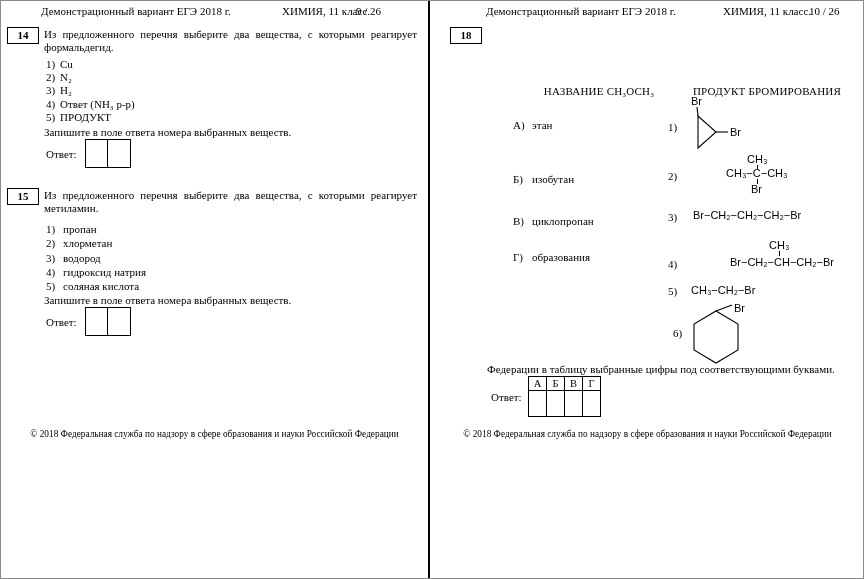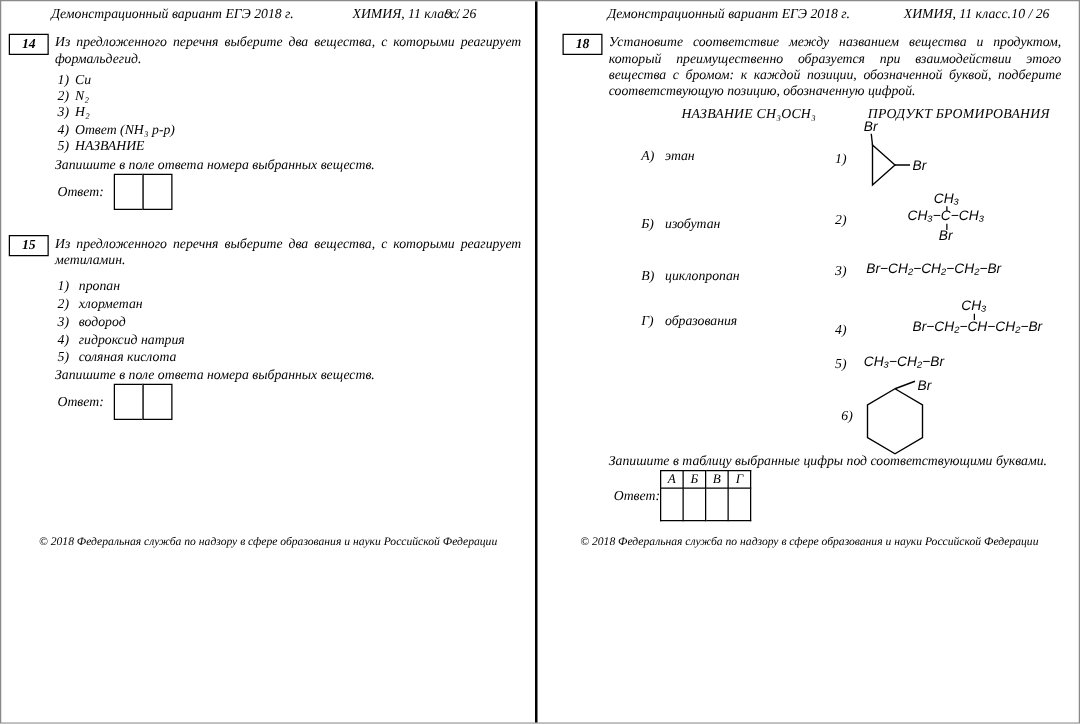--- a/index.html
+++ b/index.html
@@ -2,21 +2,21 @@
 <html><head>
 <meta charset="utf-8">
 <style>
   html,body{margin:0;padding:0;background:#fff;}
   .sheet{
     position:relative;width:864px;height:579px;background:#fff;
     border:1px solid #8a8a8a;box-sizing:border-box;overflow:hidden;
     font-family:"Liberation Serif","DejaVu Serif",serif;color:#000;font-size:11px;
   }
   .divider{position:absolute;left:427px;top:0;width:2px;height:579px;background:#000;}
-  .page{position:absolute;top:0;height:448px;font-style:italic;}
+  .page{position:absolute;top:0;height:448px;}
   .abs{position:absolute;}
   .qbox{
     position:absolute;width:30px;height:15px;border:1.5px solid #000;
     font-weight:bold;text-align:center;line-height:15px;font-size:11px;background:#fff;
   }
   .qtext{position:absolute;text-align:justify;line-height:13px;}
   .opts{position:absolute;}
   .opt{display:flex;line-height:13.2px;}
   .opt15{line-height:14.3px;}
   .optnum{flex:0 0 14px;}
@@ -72,21 +72,21 @@
       <div class="opt">
           <span class="optnum">3)</span>
           <span>H₂</span>
         </div>
       <div class="opt">
           <span class="optnum">4)</span>
           <span>Ответ (NH₃ р-р)</span>
         </div>
       <div class="opt">
           <span class="optnum">5)</span>
-          <span>НАЗВАНИЕ</span>
+          <span>ПРОДУКТ</span>
         </div>
     </div>
 
     <div class="instr" style="left:43px;top:125px;">Запишите в поле ответа номера выбранных веществ.</div>
 
     <div class="ansrow" style="left:45px;top:138px;">
       <span class="anslabel">Ответ:</span>
       <span class="anscells">
         <span class="anscell"></span>
         <span class="anscell"></span>
@@ -132,21 +132,20 @@
     <div class="footer">© 2018 Федеральная служба по надзору в сфере образования и науки Российской Федерации</div>
   </div>
 
   <div class="page" style="left:429px;width:435px;">
 
     <span class="hdrtxt" style="left:56px;">Демонстрационный вариант ЕГЭ 2018 г.</span>
     <span class="hdrtxt" style="left:293px;">ХИМИЯ, 11 класс.</span>
     <span class="hdrtxt" style="left:379px;">10 / 26</span>
 
     <div class="qbox" style="left:20px;top:26px;">18</div>
-    <div class="qtext" style="left:57px;top:27px;width:362px;">Установите соответствие между названием вещества и продуктом, который преимущественно образуется при взаимодействии этого вещества с бромом: к каждой позиции, обозначенной буквой, подберите соответствующую позицию, обозначенную цифрой.</div>
 
     <div class="colhead" style="left:94px;top:84px;width:150px;">НАЗВАНИЕ CH₃OCH₃</div>
     <div class="colhead" style="left:262px;top:84px;width:150px;">ПРОДУКТ БРОМИРОВАНИЯ</div>
 
     <span class="sub-letter" style="left:83px;top:118px;">А)</span>
     <span class="sub-name" style="left:102px;top:118px;">этан</span>
 
     <span class="sub-letter" style="left:83px;top:172px;">Б)</span>
     <span class="sub-name" style="left:102px;top:172px;">изобутан</span>
 
@@ -187,21 +186,21 @@
     <span class="prodlabel" style="left:238px;top:284px;">5)</span>
     <span class="abs chem" style="left:261px;top:284px;">CH₃−CH₂−Br</span>
 
     <span class="prodlabel" style="left:243px;top:326px;">6)</span>
     <svg class="structsvg" style="left:258px;top:302px;" width="90" height="62">
       <polygon points="28,8 50,21 50,47 28,60 6,47 6,21"></polygon>
       <line x1="28" y1="8" x2="44" y2="2"></line>
       <text x="46" y="9">Br</text>
     </svg>
 
-    <div class="instr" style="left:57px;top:362px;">Запишите в таблицу выбранные цифры под соответствующими буквами.</div>
+    <div class="instr" style="left:57px;top:362px;">Федерации в таблицу выбранные цифры под соответствующими буквами.</div>
 
     <span class="abs" style="left:61px;top:390px;">Ответ:</span>
     <table class="anstable" style="left:98px;top:375px;">
       <tbody>
           <tr class="hrow">
         <td>А</td>
         <td>Б</td>
         <td>В</td>
         <td>Г</td>
       </tr>

